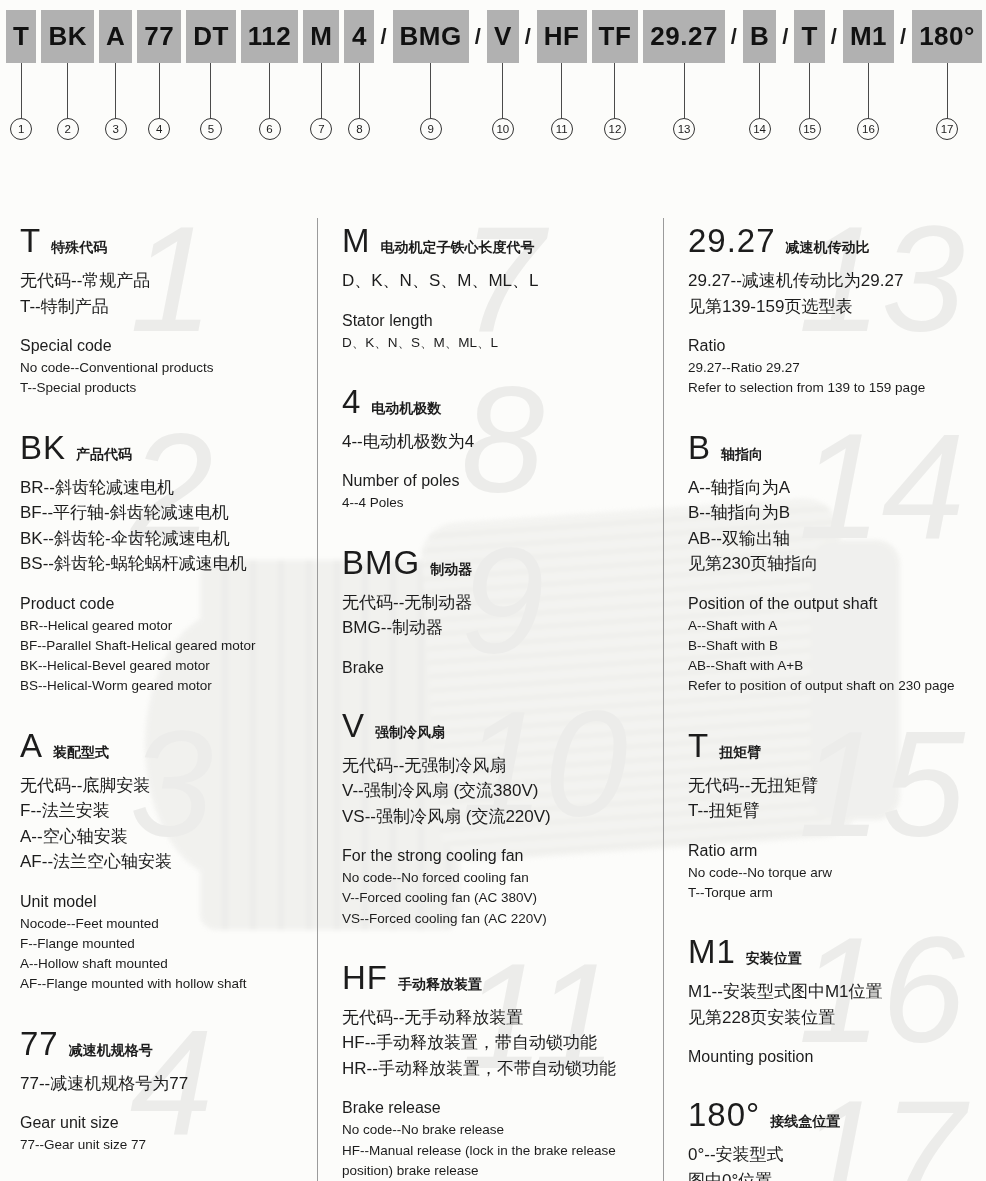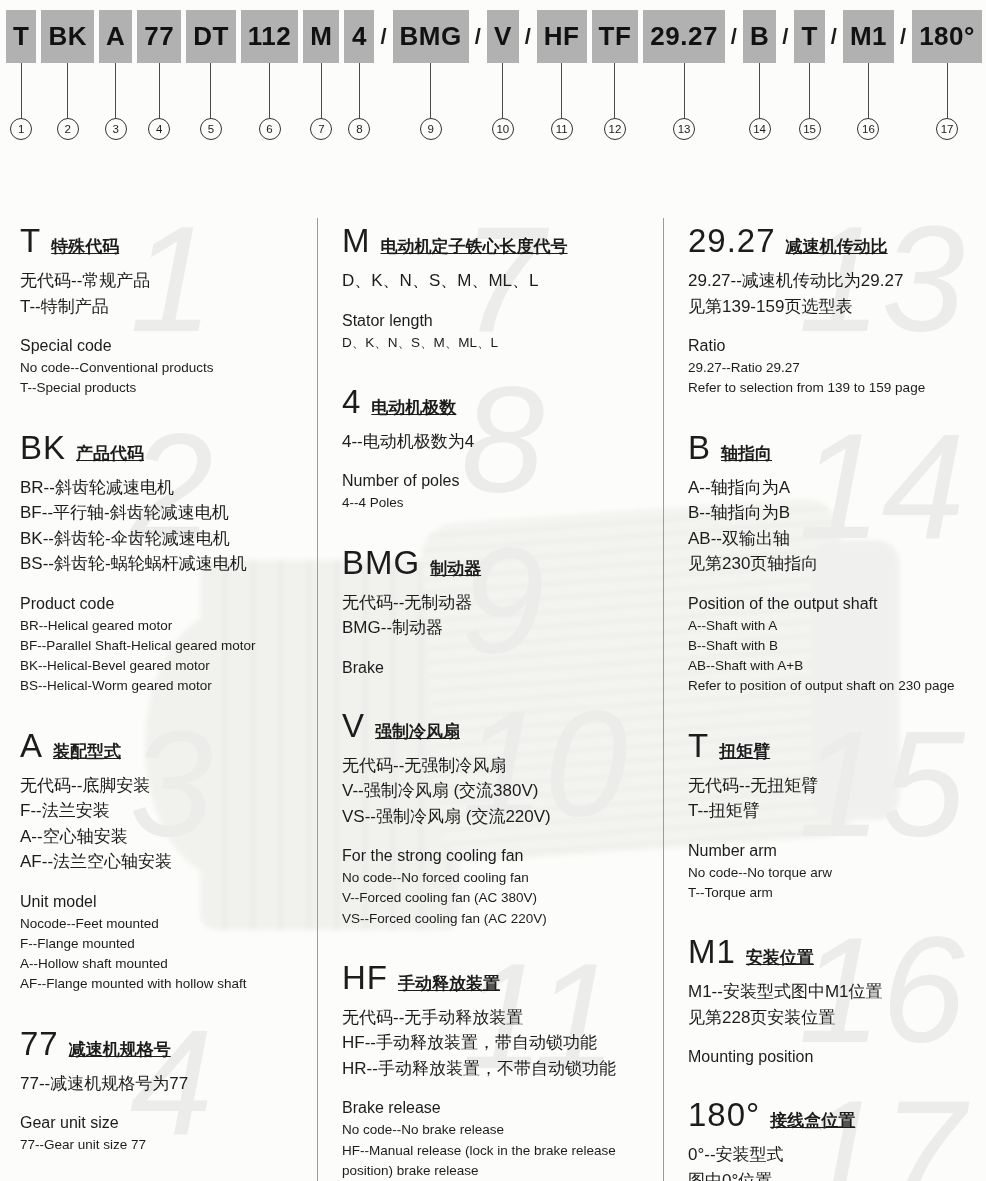--- a/index.html
+++ b/index.html
@@ -54,21 +54,21 @@
 
   .sec{position:relative;margin-bottom:30px;}
   .wm{
     position:absolute;top:-18px;left:38%;z-index:0;
     font-size:150px;line-height:1;font-style:italic;font-weight:400;
     color:#ececе9;color:#ececea;user-select:none;white-space:nowrap;
   }
   .sec h2{margin:0 0 8px;font-weight:400;display:flex;align-items:baseline;gap:10px;
     position:relative;z-index:1;}
   .code{font-size:33px;letter-spacing:1px;}
-  .cn-title{font-size:17px;font-weight:700;text-decoration:underline;}
+  .cn-title{font-size:14px;font-weight:700;}
   .cn{white-space:pre-line;font-size:17px;font-weight:400;line-height:1.5;
     margin:0 0 18px;position:relative;z-index:1;}
   .en-title{font-size:16px;margin:0 0 3px;position:relative;z-index:1;}
   .en{white-space:pre-line;font-size:13.5px;line-height:1.5;margin:0;position:relative;z-index:1;}
 </style>
 </head>
 <body>
 
 <div class="motor-bg">
   <div class="mb-flange"></div>
@@ -338,21 +338,21 @@
 Refer to position of output shaft on 230 page</p>
     </section>
     <section class="sec">
       <span class="wm">15</span>
       <h2>
           <span class="code">T</span>
           <span class="cn-title">扭矩臂</span>
         </h2>
       <p class="cn">无代码--无扭矩臂
 T--扭矩臂</p>
-      <p class="en-title">Number arm</p>
+      <p class="en-title">Ratio arm</p>
       <p class="en">No code--No torque arw
 T--Torque arm</p>
     </section>
     <section class="sec">
       <span class="wm">16</span>
       <h2>
           <span class="code">M1</span>
           <span class="cn-title">安装位置</span>
         </h2>
       <p class="cn">M1--安装型式图中M1位置

